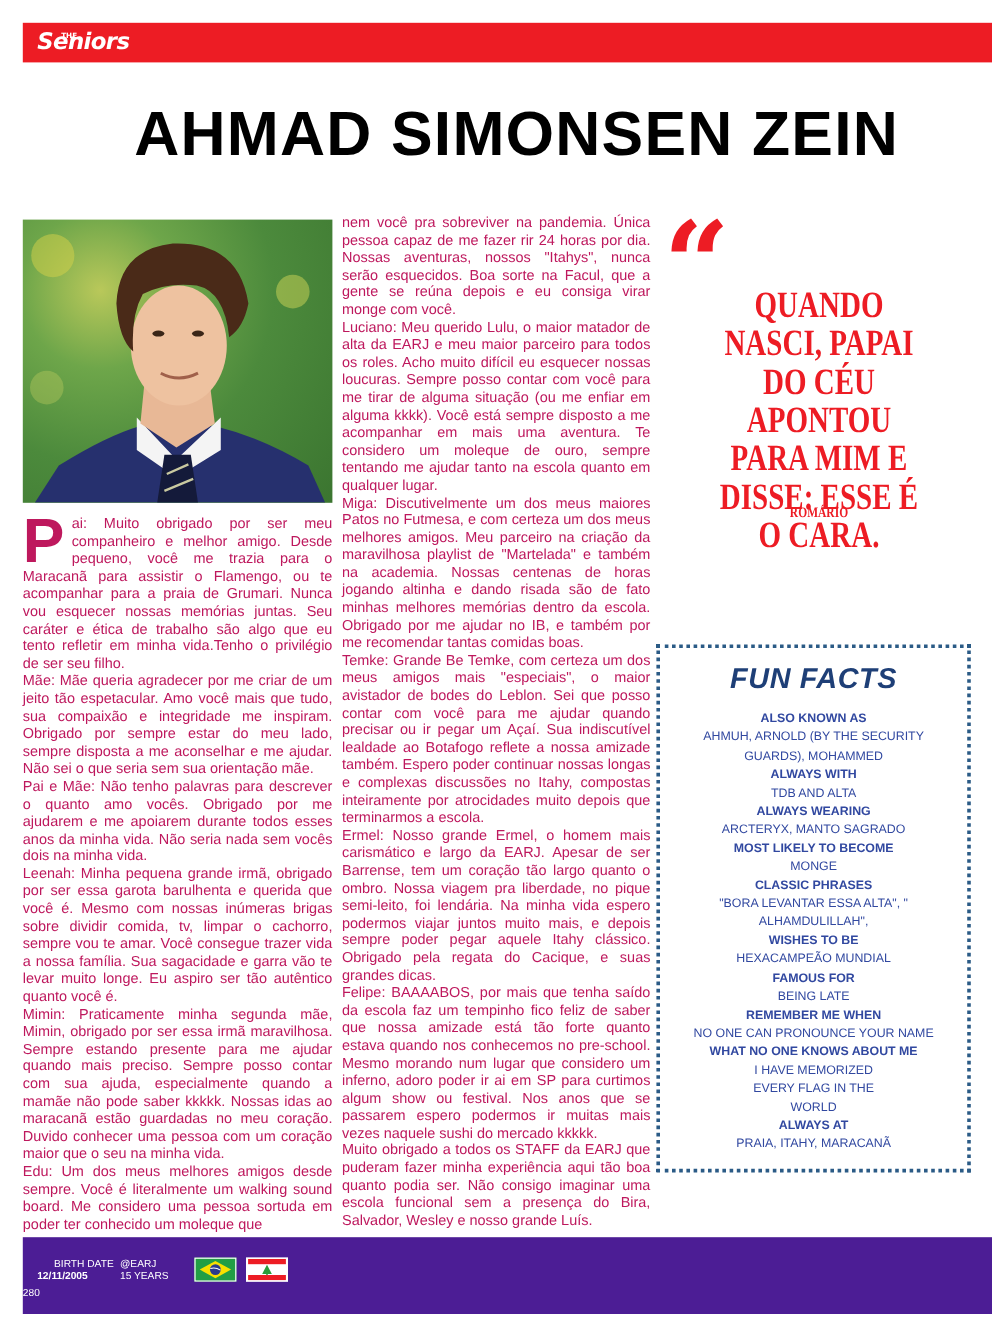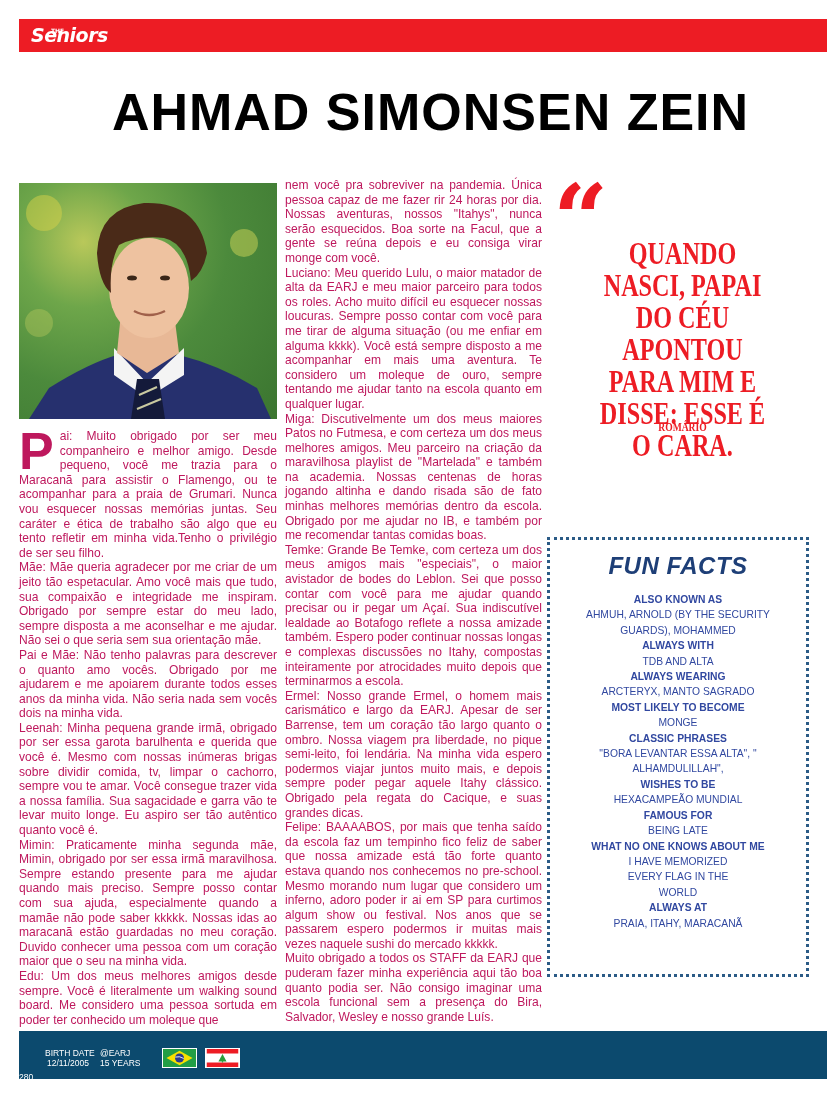--- a/index.html
+++ b/index.html
@@ -25,23 +25,23 @@
   .quote-mark { position: absolute; left: 553px; top: 172px; color: #ed1c24; font-family: "DejaVu Serif", serif; font-size: 96px; font-weight: bold; line-height: 96px; letter-spacing: -6px; }
   .quote { position: absolute; left: 575px; top: 238px; width: 215px; text-align: center; color: #ed1c24; font-family: "Liberation Serif", serif; font-weight: bold; font-size: 31px; line-height: 32px; transform: scaleX(0.78); transform-origin: center; }
   .quote-author { position: absolute; left: 575px; top: 420px; width: 215px; text-align: center; color: #ed1c24; font-family: "Liberation Serif", serif; font-weight: bold; font-size: 12px; transform: scaleX(0.8); }
 
   .fun-box { position: absolute; left: 547px; top: 537px; width: 262px; height: 440px; border: 3px dotted #2b5b86; }
   .fun-title { margin-top: 12px; text-align: center; color: #1e3f77; font-family: "Liberation Sans", sans-serif; font-weight: bold; font-style: italic; font-size: 24px; letter-spacing: 0.5px; }
   .fun-list { margin-top: 12px; text-align: center; color: #3148a0; font-size: 10.3px; line-height: 15.4px; }
   .fun-label { font-weight: bold; }
   .fun-value { font-weight: normal; }
 
-  .bottom-bar { position: absolute; left: 19px; top: 1031px; width: 808px; height: 48px; background: #0c4a6e; color: #fff; }
+  .bottom-bar { position: absolute; left: 19px; top: 1031px; width: 808px; height: 64px; background: #4c1d95; color: #fff; }
   .bd-label { position: absolute; left: 26px; top: 17px; font-size: 8.5px; line-height: 10px; }
-  .bd-value { position: absolute; left: 28px; top: 27px; font-size: 8.5px; line-height: 10px; }
+  .bd-value { position: absolute; left: 12px; top: 27px; font-size: 8.5px; line-height: 10px; font-weight: bold; }
   .school-label { position: absolute; left: 81px; top: 17px; font-size: 8.5px; line-height: 10px; }
   .school-value { position: absolute; left: 81px; top: 27px; font-size: 8.5px; line-height: 10px; }
   .flag { position: absolute; top: 17px; width: 35px; height: 20px; border: 1.5px solid #fff; overflow: hidden; }
   .flag-br { left: 143px; background: #229e45; }
   .flag-lb { left: 186px; background: #fff; }
   .page-num { position: absolute; left: 0px; top: 41px; font-size: 8.5px; }
 </style>
 </head>
 <body>
 
@@ -129,20 +129,24 @@
       </div>
     <div>
         <div class="fun-label">WISHES TO BE</div>
         <div class="fun-value">HEXACAMPEÃO MUNDIAL</div>
       </div>
     <div>
         <div class="fun-label">FAMOUS FOR</div>
         <div class="fun-value">BEING LATE</div>
       </div>
     <div>
+        <div class="fun-label">REMEMBER ME WHEN</div>
+        <div class="fun-value">NO ONE CAN PRONOUNCE YOUR NAME</div>
+      </div>
+    <div>
         <div class="fun-label">WHAT NO ONE KNOWS ABOUT ME</div>
         <div class="fun-value" style="padding:0 60px;">I HAVE MEMORIZED EVERY FLAG IN THE WORLD</div>
       </div>
     <div>
         <div class="fun-label">ALWAYS AT</div>
         <div class="fun-value">PRAIA, ITAHY, MARACANÃ</div>
       </div>
   </div>
 </div>
 

